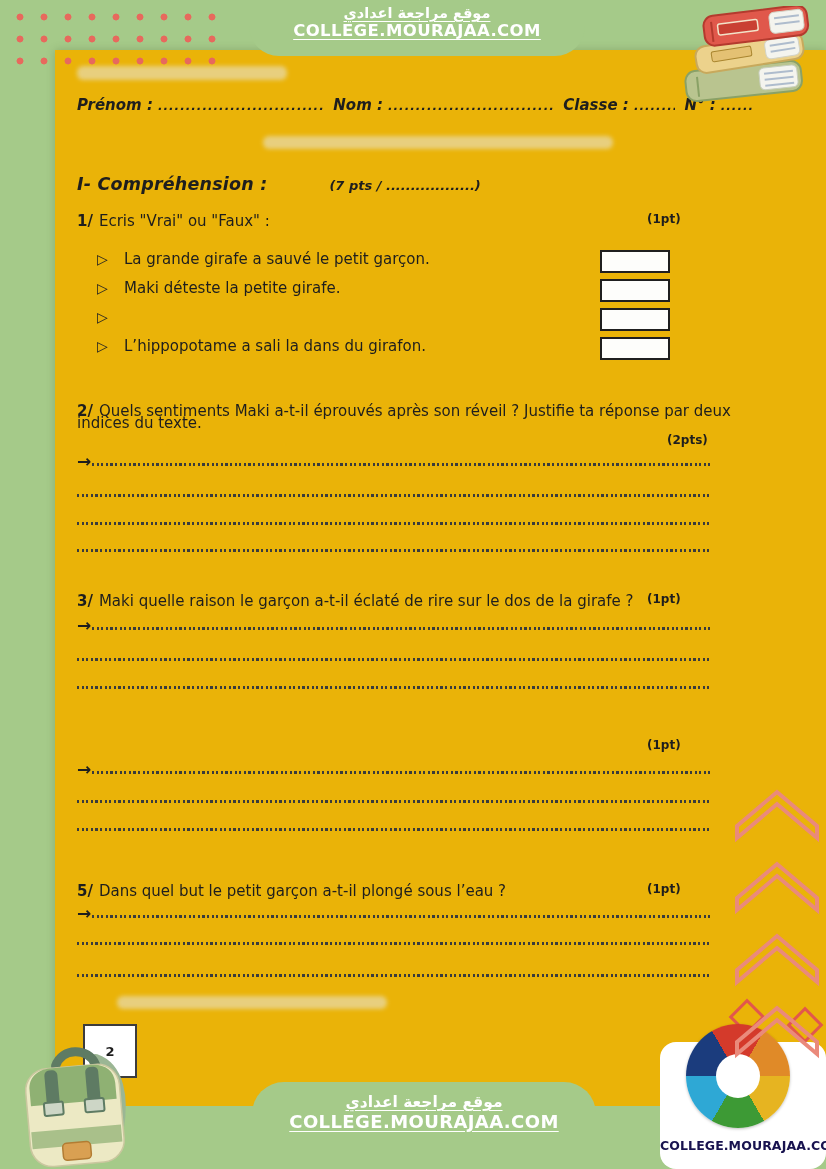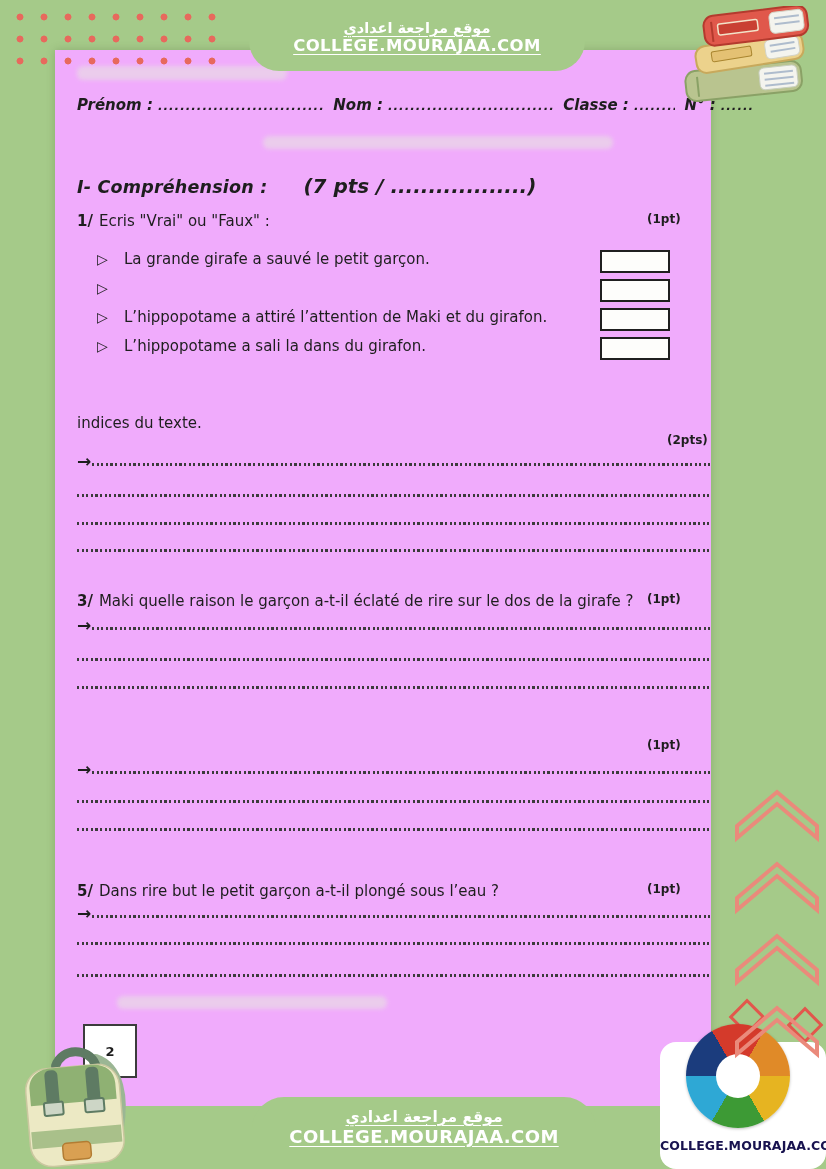--- a/index.html
+++ b/index.html
@@ -10,36 +10,36 @@
   
   .dots-grid{
     position:absolute;left:2px;top:2px;width:220px;height:64px;z-index:4;
     background-image:radial-gradient(circle,#e7695d 3.1px,rgba(231,105,93,0) 3.8px);
     background-size:24px 22px;background-position:6px 4px;
   }
   .chevrons{position:absolute;left:731px;top:786px;width:94px;z-index:7;display:flex;flex-direction:column;gap:14px;}
   .chevrons svg{display:block;}
   
   .paper{
-    position:absolute;left:55px;top:50px;width:656px;height:1119px;z-index:1;
-    background:#f0abfc;box-shadow:0 0 8px rgba(60,80,40,.25);
+    position:absolute;left:55px;top:50px;width:771px;height:1119px;z-index:1;
+    background:#eab308;box-shadow:0 0 8px rgba(60,80,40,.25);
     color:#1e1e1e;
   }
   .ghost{position:absolute;background:#e7e7df;border-radius:6px;filter:blur(2px);opacity:.55;}
   
   .form-row{
     position:absolute;left:22px;top:46px;width:686px;display:flex;align-items:baseline;
     font-style:italic;font-weight:bold;font-size:15px;white-space:nowrap;
   }
   .form-row .lbl{margin-right:5px;}
   .form-row .dots{font-size:12px;font-weight:bold;letter-spacing:1px;margin-right:9px;overflow:hidden;}
   
   .sec-head{position:absolute;left:22px;top:124px;display:flex;align-items:baseline;font-style:italic;font-weight:bold;}
   .sec-title{font-size:17.5px;letter-spacing:.2px;}
-  .sec-points{font-size:20px;margin-left:36px;}
+  .sec-points{font-size:13px;margin-left:62px;}
   
   .q-line{position:absolute;left:22px;font-size:15px;white-space:nowrap;}
   .q-num{font-weight:bold;margin-right:6px;}
   .points{position:absolute;font-weight:bold;font-size:12px;}
   
   .vf-row{position:absolute;left:42px;width:630px;height:24px;font-size:15px;}
   .vf-bullet{position:absolute;left:0;top:1px;font-size:14px;color:#222;}
   .vf-text{position:absolute;left:27px;top:0;}
   .vf-box{position:absolute;left:503px;top:0;width:66px;height:19px;border:2.2px solid #1f1f1f;background:#fdfdfb;}
   
@@ -56,21 +56,21 @@
   
   .page-box{
     position:absolute;left:28px;top:974px;width:50px;height:50px;border:2.2px solid #3c3c3c;
     background:#fff;display:flex;align-items:center;justify-content:center;
     font-weight:bold;font-size:13px;
   }
   .page-box-stem{position:absolute;left:52px;top:1026px;width:2px;height:32px;background:#3c3c3c;}
   
   .tab{
     position:absolute;background:#a5ca89;color:#ffffff;text-align:center;z-index:3;
-    display:flex;flex-direction:column;align-items:center;margin-top:15px;
+    display:flex;flex-direction:column;align-items:center;
   }
   .tab-top{left:249px;top:0;width:336px;height:56px;border-radius:0 0 30px 30px;justify-content:flex-start;padding-top:5px;box-sizing:border-box;}
   .tab-bottom{left:252px;top:1082px;width:344px;height:87px;border-radius:32px 32px 0 0;padding-top:11px;box-sizing:border-box;}
   .banner-ar{font-weight:bold;text-decoration:underline;text-underline-offset:3px;}
   .banner-site{font-weight:bold;text-decoration:underline;text-underline-offset:3px;letter-spacing:.4px;}
   .tab-top .banner-ar{font-size:14.5px;}
   .tab-top .banner-site{font-size:16.5px;}
   .tab-bottom .banner-ar{font-size:15.5px;}
   .tab-bottom .banner-site{font-size:18px;}
   .footer-bar{position:absolute;left:0;top:1106px;width:826px;height:63px;background:#a5ca89;z-index:2;}
@@ -124,33 +124,36 @@
     </div>
     <span class="points" style="left:592px;top:162px;">(1pt)</span>
 
     <div class="vf-row" style="top:200px;">
       <span class="vf-bullet">▷</span>
       <span class="vf-text">La grande girafe a sauvé le petit garçon.</span>
       <span class="vf-box"></span>
     </div>
     <div class="vf-row" style="top:229px;">
       <span class="vf-bullet">▷</span>
+      <span class="vf-text">Maki déteste la petite girafe.</span>
       <span class="vf-box"></span>
     </div>
     <div class="vf-row" style="top:258px;">
       <span class="vf-bullet">▷</span>
-      <span class="vf-text">L’hippopotame a attiré l’attention de Maki et du girafon.</span>
       <span class="vf-box"></span>
     </div>
     <div class="vf-row" style="top:287px;">
       <span class="vf-bullet">▷</span>
       <span class="vf-text">L’hippopotame a sali la dans du girafon.</span>
       <span class="vf-box"></span>
     </div>
 
+    <div class="q-line" style="top:352px;">
+      <span class="q-num">2/</span><span>Quels sentiments Maki a-t-il éprouvés après son réveil ? Justifie ta réponse par deux</span>
+    </div>
     <div class="q-line" style="top:364px;text-align:right;">
       <span>indices du texte.</span>
     </div>
     <span class="points" style="left:612px;top:383px;text-align:right;">(2pts)</span>
 
     <div class="ans-arrow-line" style="top:406px;">
       <span class="ans-arrow">→</span>
       <div class="fill"></div>
     </div>
     <div class="ans-line" style="top:444px;"></div>
@@ -172,21 +175,21 @@
     <span class="points" style="left:592px;top:688px;">(1pt)</span>
 
     <div class="ans-arrow-line" style="top:714px;">
       <span class="ans-arrow">→</span>
       <div class="fill"></div>
     </div>
     <div class="ans-line" style="top:750px;"></div>
     <div class="ans-line" style="top:778px;"></div>
 
     <div class="q-line" style="top:832px;">
-      <span class="q-num">5/</span><span>Dans rire but le petit garçon a-t-il plongé sous l’eau ?</span>
+      <span class="q-num">5/</span><span>Dans quel but le petit garçon a-t-il plongé sous l’eau ?</span>
     </div>
     <span class="points" style="left:592px;top:832px;">(1pt)</span>
 
     <div class="ans-arrow-line" style="top:858px;">
       <span class="ans-arrow">→</span>
       <div class="fill"></div>
     </div>
     <div class="ans-line" style="top:892px;"></div>
     <div class="ans-line" style="top:924px;"></div>
 

